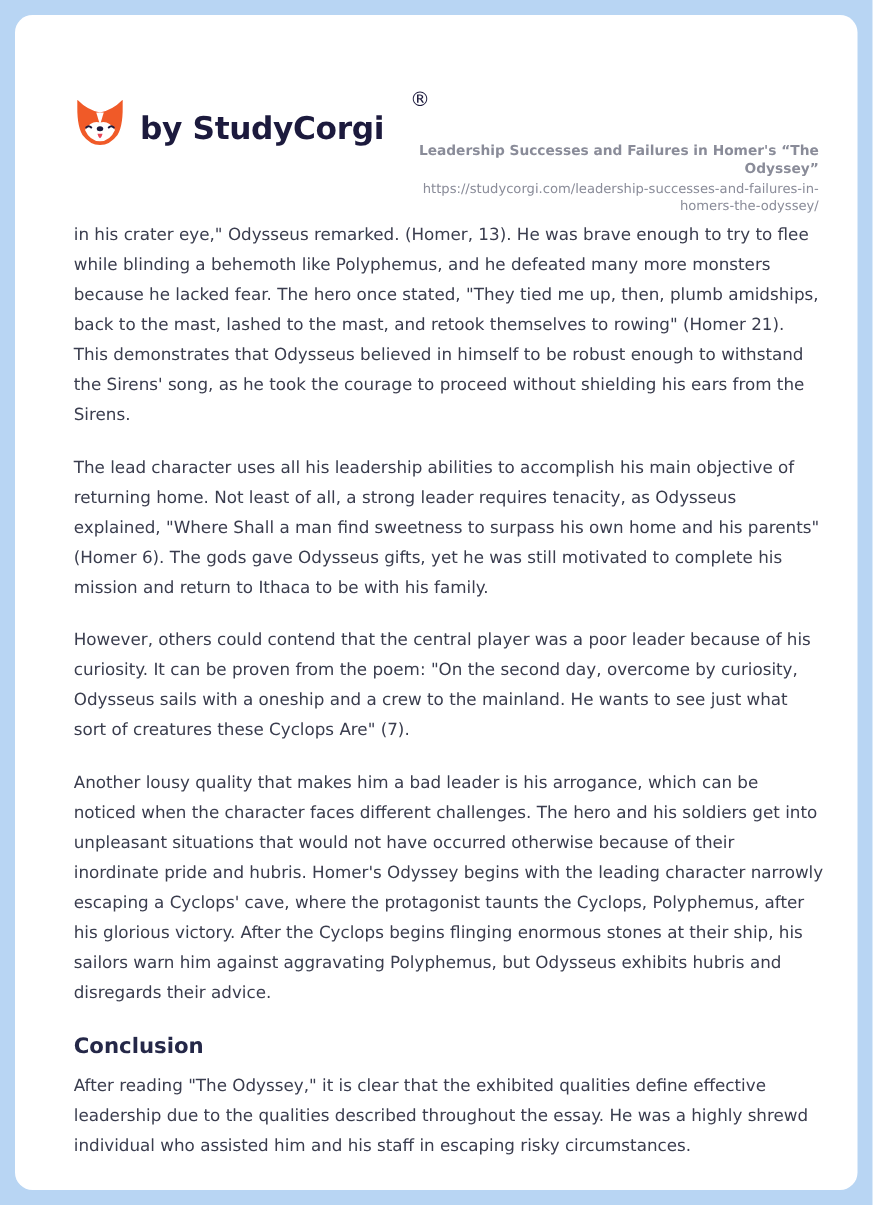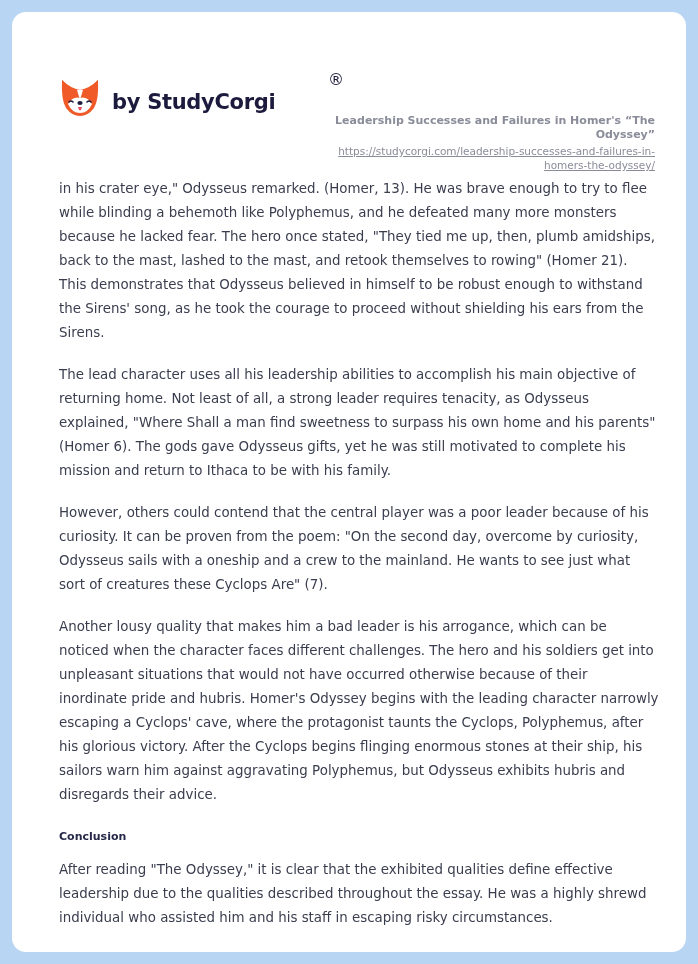--- a/index.html
+++ b/index.html
@@ -22,21 +22,21 @@
   }
   .logo {
     position: absolute; left: 48px; top: 64px;
     display: flex; align-items: center;
   }
   .logo svg { display: block; }
   .brand {
     margin-left: 12px;
     font-family: "DejaVu Sans", sans-serif;
     font-weight: bold;
-    font-size: 21px;
+    font-size: 25px;
     color: #1c1a3d;
     letter-spacing: -0.3px;
     position: relative;
     top: 4px;
   }
   .reg {
     position: absolute; left: 268px; top: -6px;
     font-size: 16px; color: #1c1a3d;
     font-family: "DejaVu Sans", sans-serif;
   }
@@ -52,33 +52,32 @@
     font-size: 11px;
     line-height: 14px;
     color: #8a8c99;
   }
   .meta-url {
     margin-top: 2px;
     font-family: "DejaVu Sans", sans-serif;
     font-size: 10.5px;
     line-height: 14px;
     color: #8a8c99;
-    text-decoration: underline;
   }
   .content {
     position: absolute; left: 47px; top: 165px; width: 600px;
     font-family: "DejaVu Sans", sans-serif;
     font-size: 13.4px;
     line-height: 24px;
     color: #3a3d4e;
   }
   .content p { margin: 0 0 18px 0; }
   .content h2 {
     font-family: "DejaVu Sans", sans-serif;
-    font-size: 11px;
+    font-size: 17px;
     font-weight: bold;
     color: #252848;
     margin: 0 0 9px 0;
     line-height: 24px;
   }
 </style>
 </head>
 <body>
 
 <div class="page">

